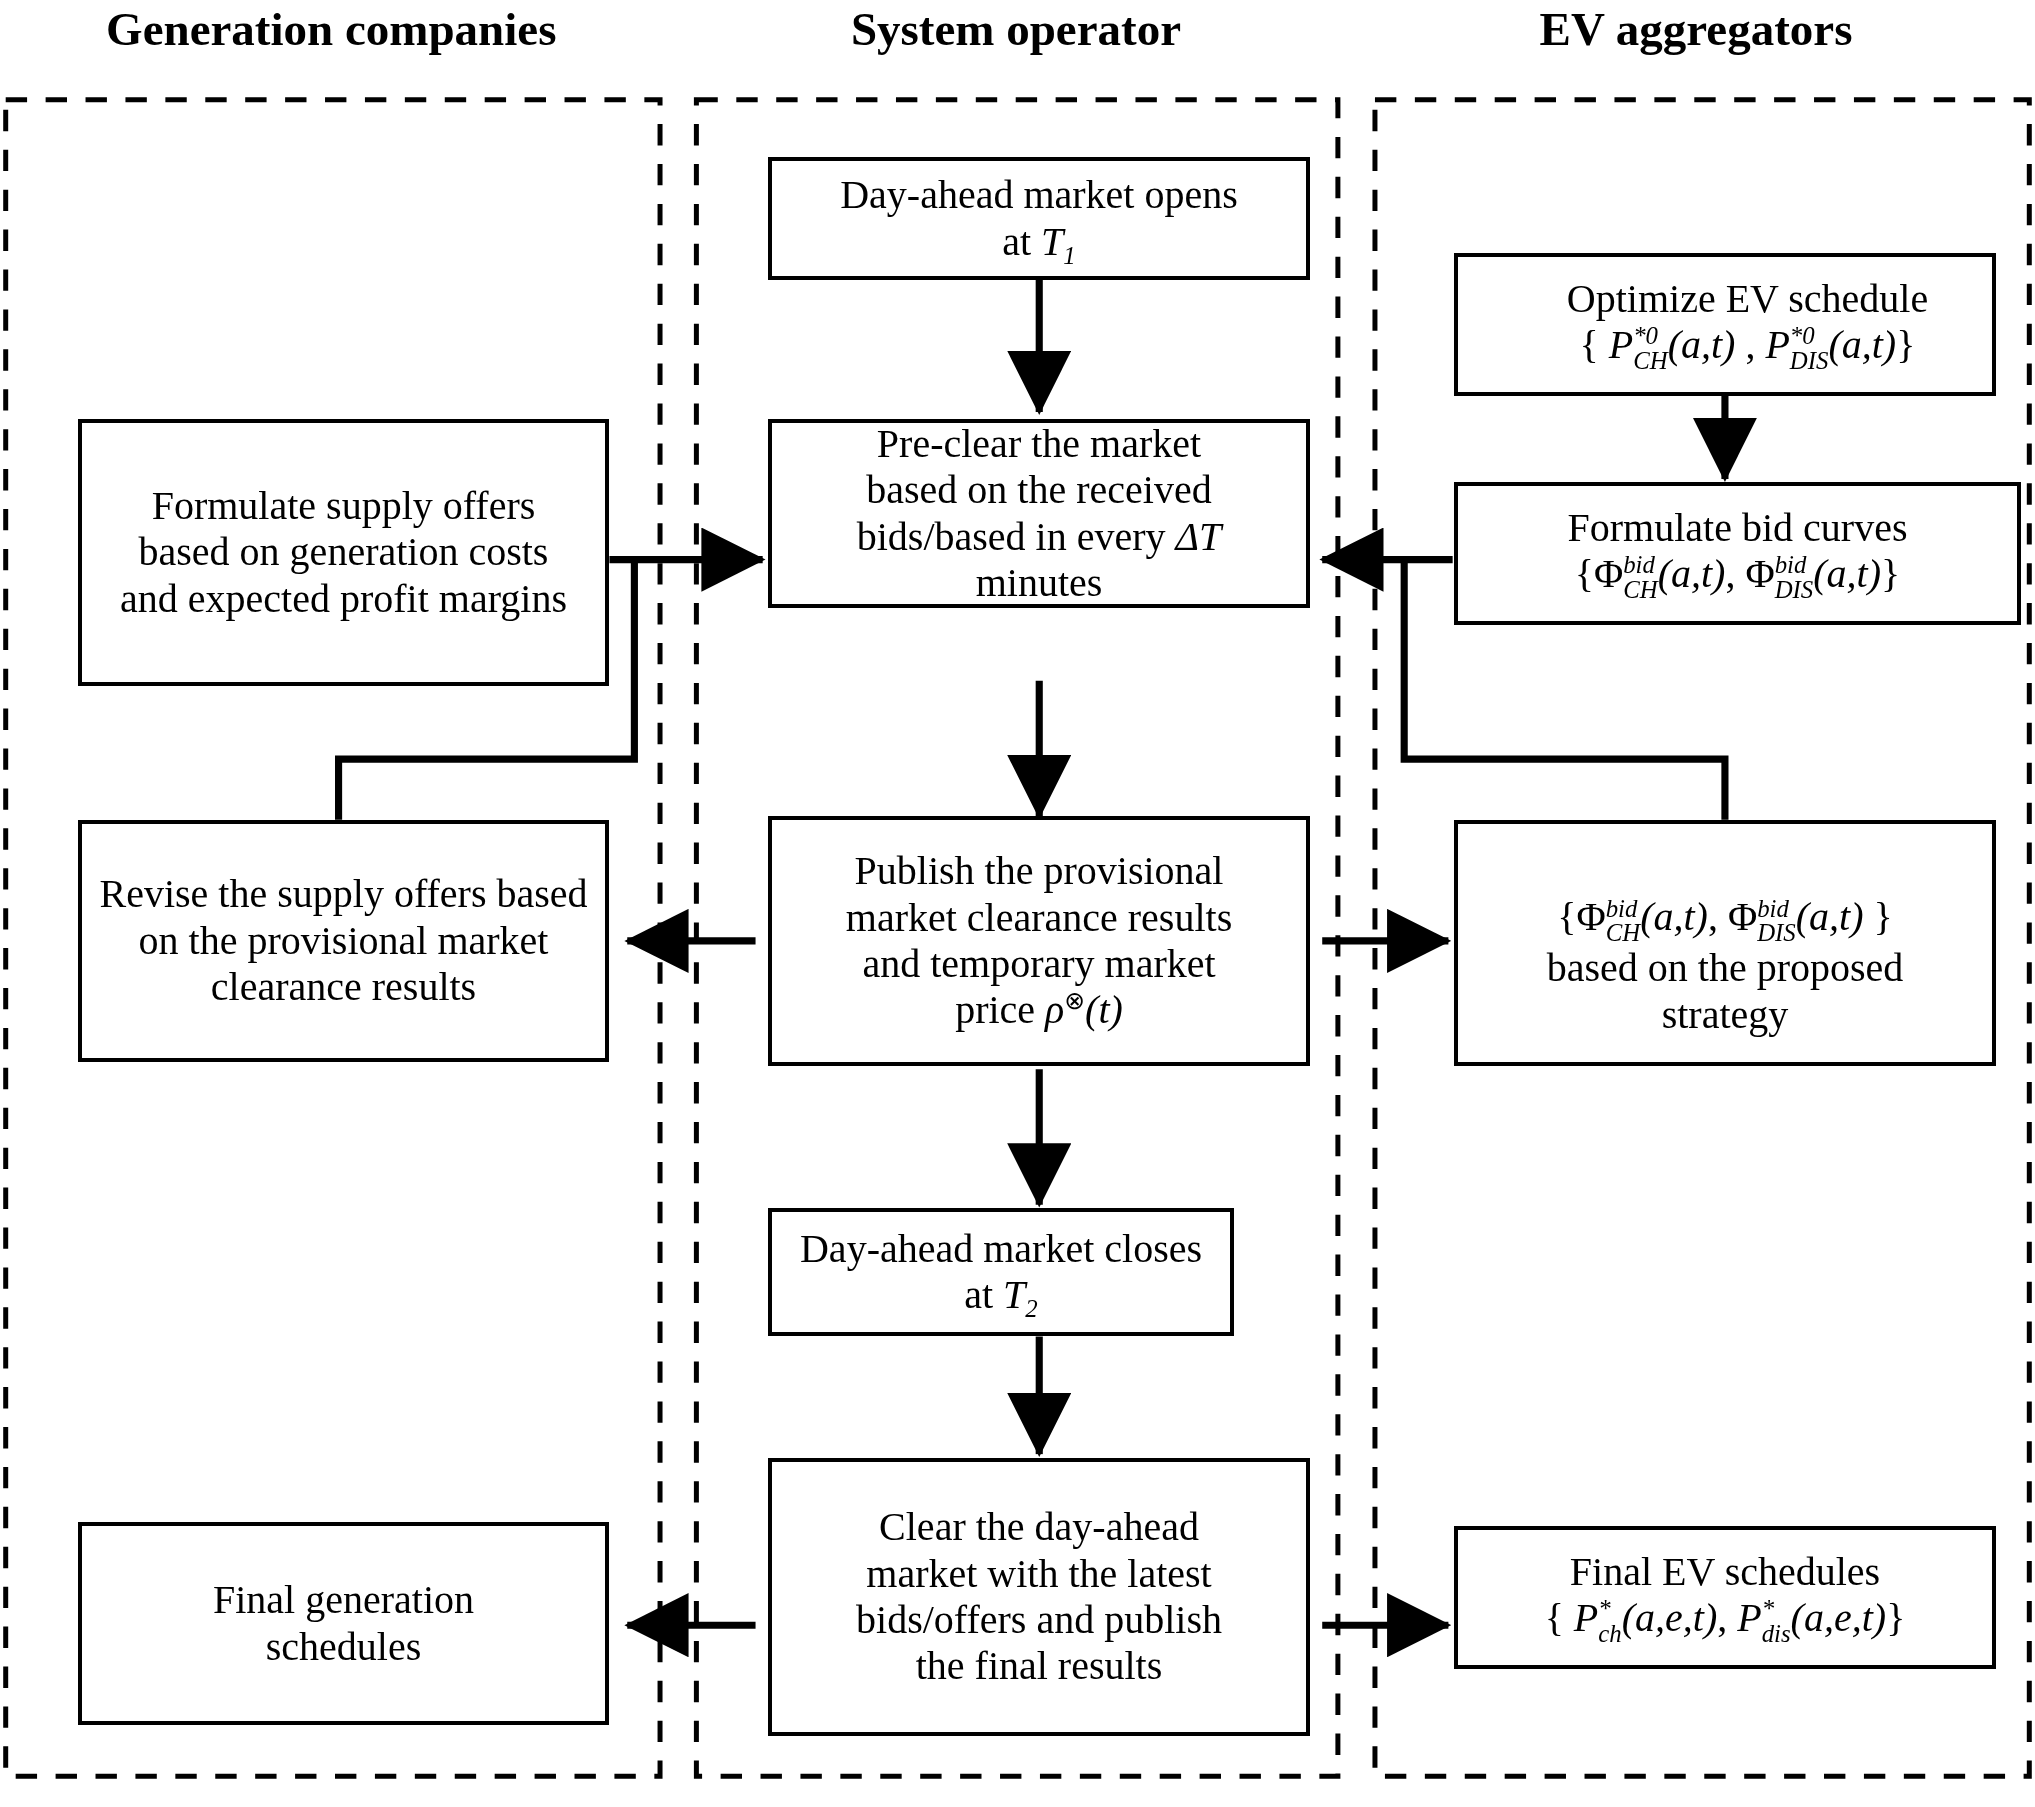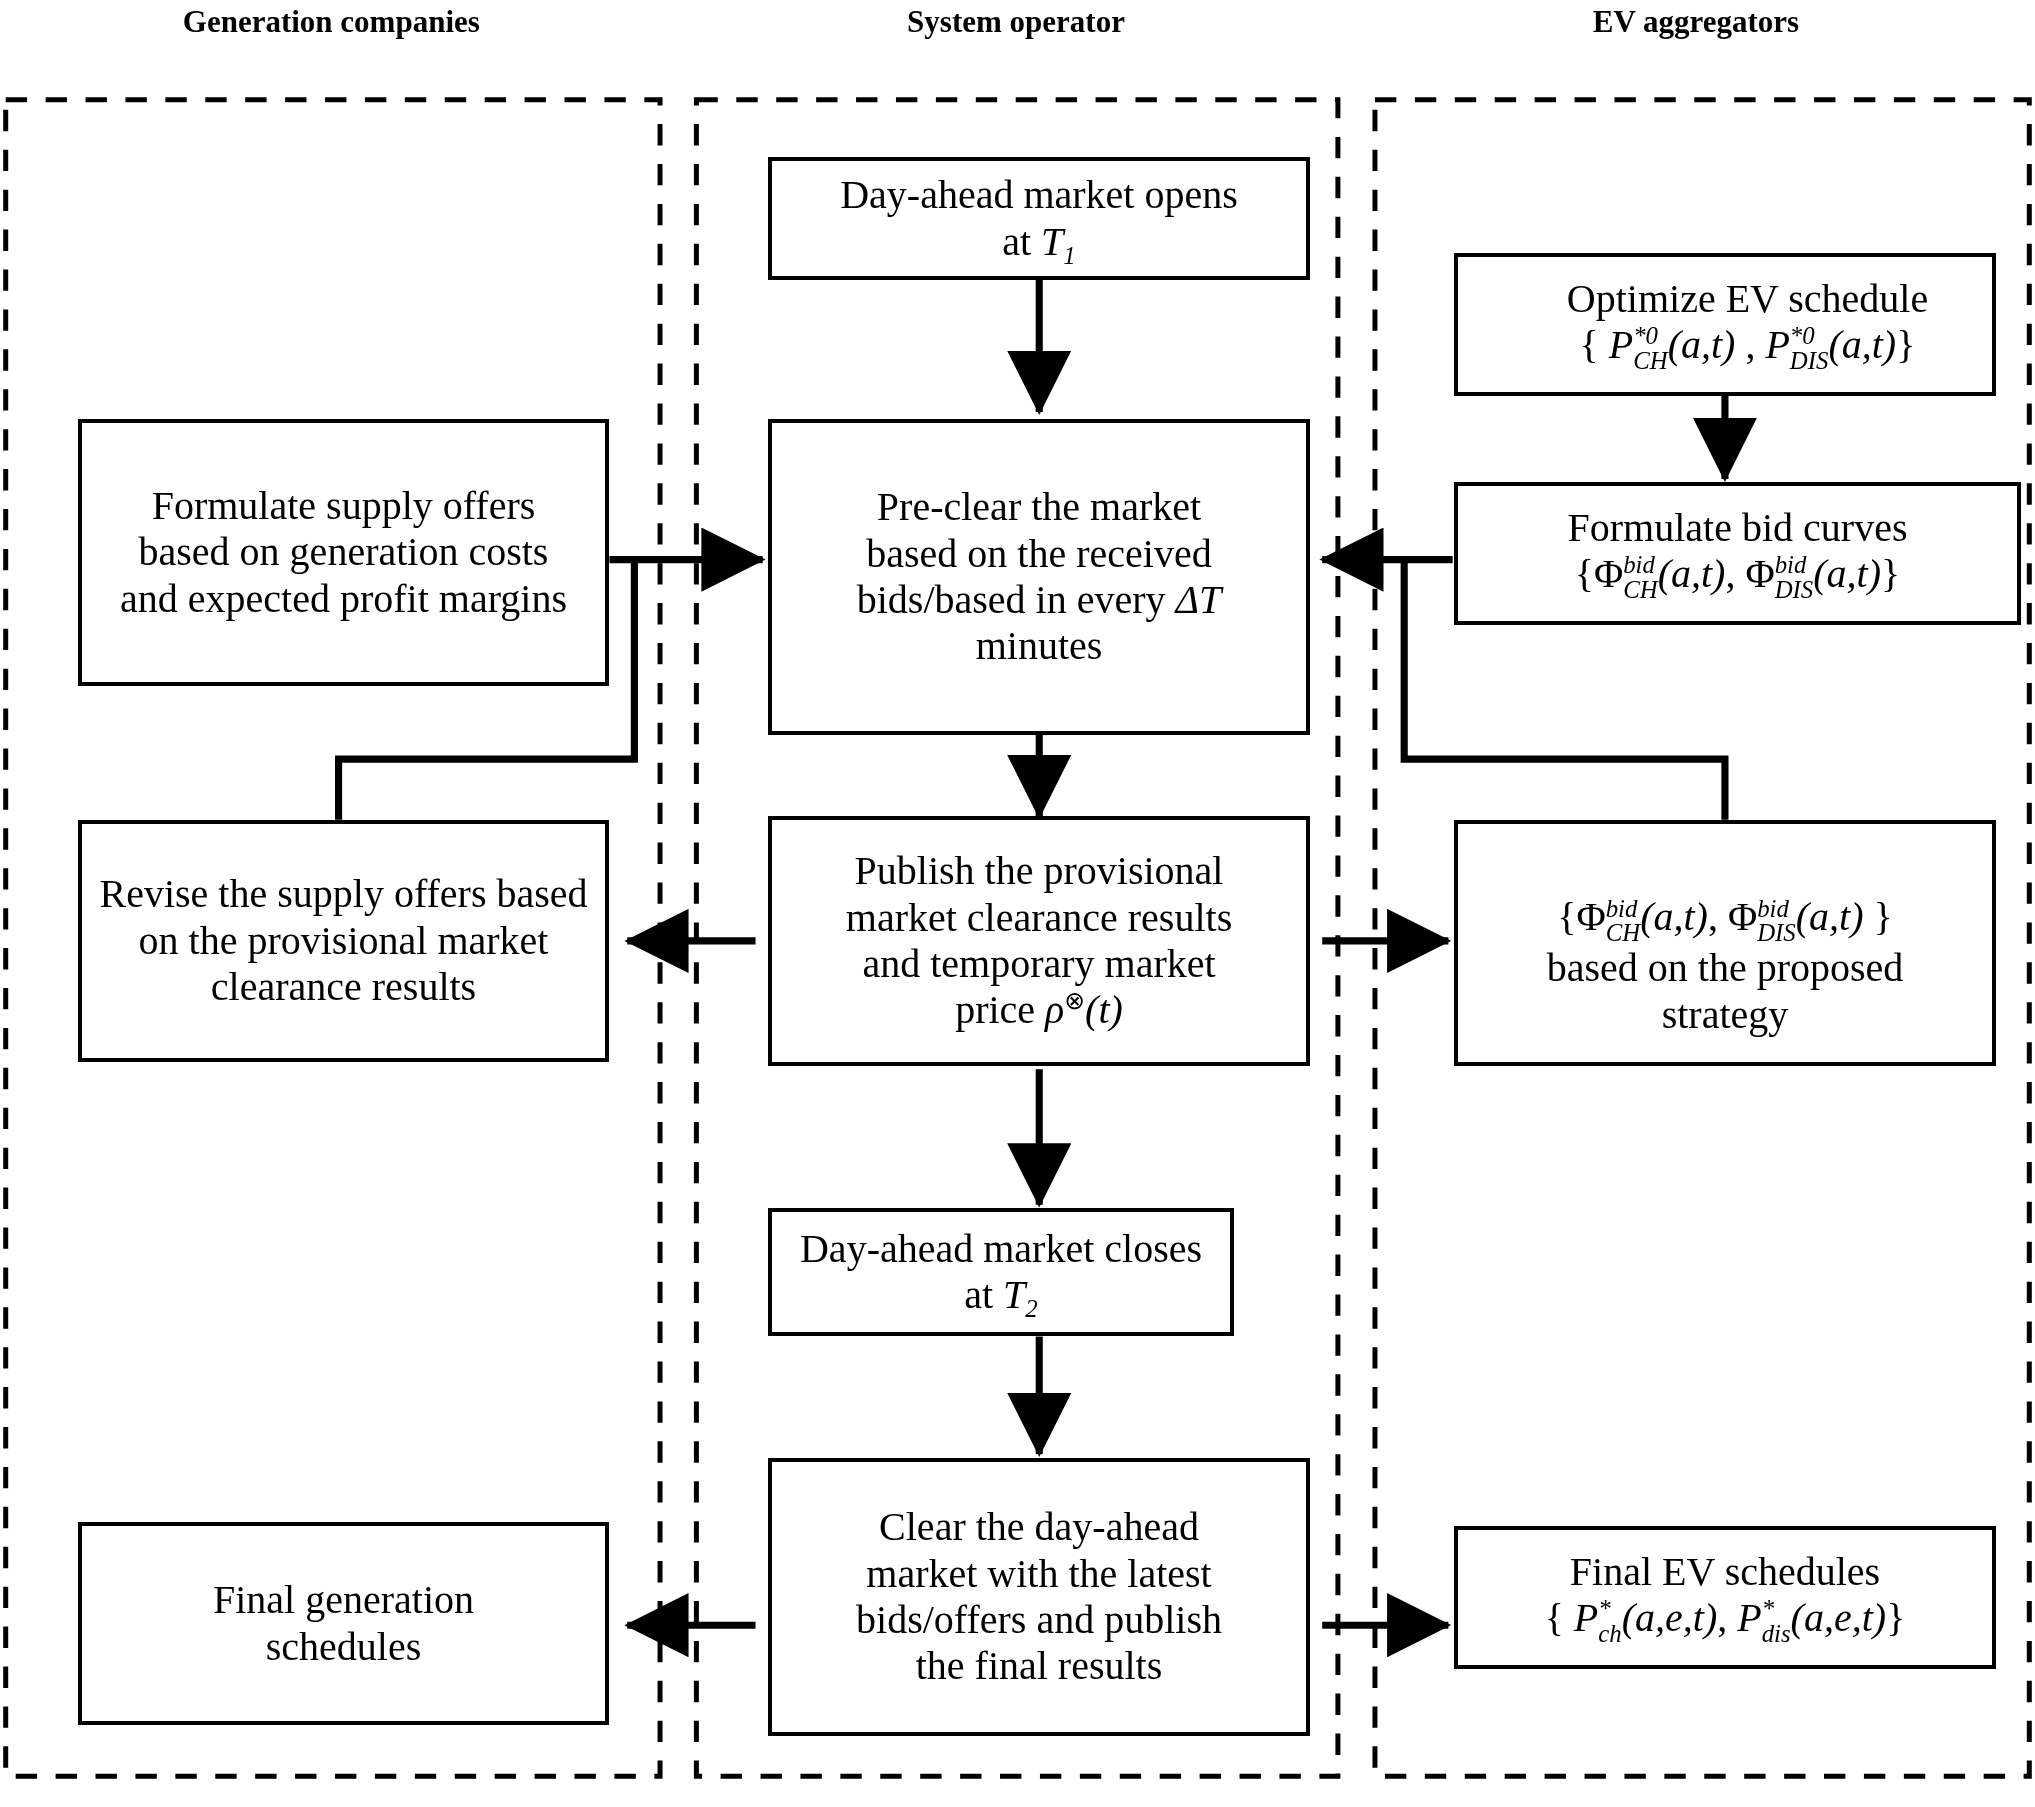--- a/index.html
+++ b/index.html
@@ -1,19 +1,19 @@
 <!DOCTYPE html>
 <html style="font-size:11.4px"><head>
 <meta charset="utf-8">
 <style>
   html,body{margin:0;padding:0;background:#ffffff;}
   body{width:2035px;height:1807px;font-family:"Liberation Serif",serif;}
   #stage{position:relative;width:2035px;height:1807px;overflow:hidden;background:#fff;}
   svg#wires{position:absolute;left:0;top:0;width:2035px;height:1807px;}
-  .hdr{position:absolute;font-weight:bold;font-size:31px;line-height:1;color:#000;
+  .hdr{position:absolute;font-weight:bold;font-size:47px;line-height:1;color:#000;
        white-space:nowrap;text-align:center;font-family:"Liberation Serif",serif;}
   .node{position:absolute;border:4.3px solid #000;background:#fff;box-sizing:border-box;
         display:flex;align-items:center;justify-content:center;}
   .node .txt{font-size:40px;line-height:1.16;text-align:center;color:#000;
              padding:0 7.1px;font-family:"Liberation Serif",serif;}
   .math{font-style:italic;}
   .up{font-style:normal;}
   sub,sup{font-size:.62em;line-height:0;font-style:italic;}
   sup.sym{font-style:normal;}
   .stack{display:inline-block;vertical-align:-0.42em;text-align:left;
@@ -76,21 +76,21 @@
     <div class="txt">
       <span>Day-ahead market opens</span><br>
       <span>at </span><span class="math">T</span><sub>1</sub>
     </div>
   </div>
 
   <div class="node" style="left:78px;top:419px;width:531px;height:267px;">
     <div class="txt" style="width:474px;">Formulate supply offers based on generation costs and expected profit margins</div>
   </div>
 
-  <div class="node" style="left:768px;top:419px;width:542px;height:316px;">
+  <div class="node" style="left:768px;top:419px;width:542px;height:189px;">
     <div class="txt">
       <span>Pre-clear the market</span><br>
       <span>based on the received</span><br>
       <span>bids/based in every </span><span class="math">ΔT</span><br>
       <span>minutes</span>
     </div>
   </div>
 
   <div class="node" style="left:1454px;top:253px;width:542px;height:143px;padding-left:45px;">
     <div class="txt">

